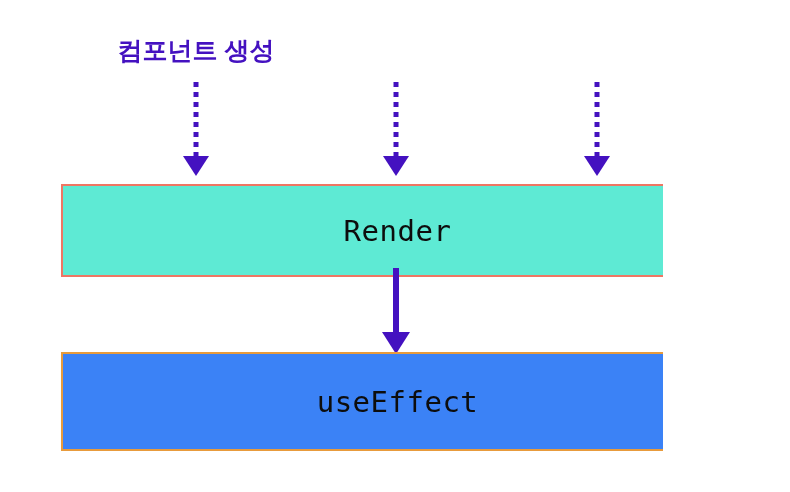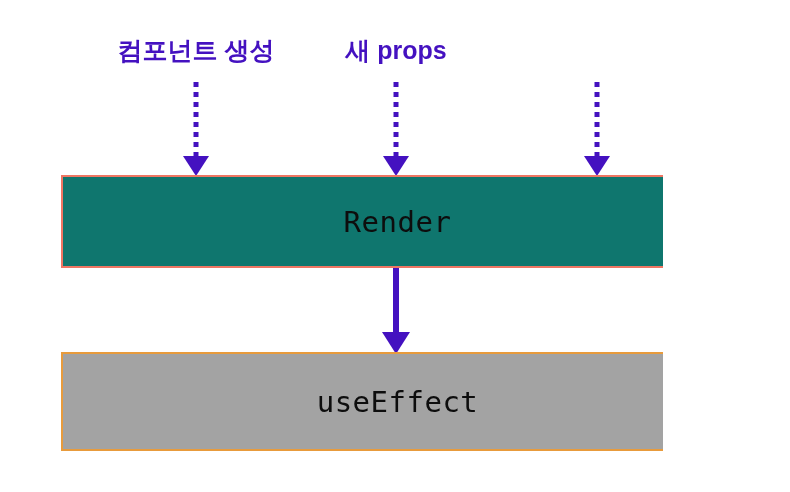--- a/index.html
+++ b/index.html
@@ -79,32 +79,32 @@
     font-family: "DejaVu Sans Mono", "Liberation Mono", monospace;
     font-size: 29px;
     line-height: 34px;
     color: #0d0d0d;
     letter-spacing: 0.5px;
     white-space: nowrap;
   }
 
   #render-box {
     left: 61px;
-    top: 175px;
+    top: 184px;
     width: 673px;
     height: 93px;
-    background: #0f766e;
+    background: #5eead4;
     border-color: #ef7663;
   }
   #useeffect-box {
     left: 61px;
     top: 352px;
     width: 673px;
     height: 99px;
-    background: #a3a3a3;
+    background: #3b82f6;
     border-color: #e89b3c;
   }
 
   
   #flow-arrow {
     position: absolute;
     top: 268px;
     width: 28px;
     height: 86px;
     transform: translateX(-50%);
@@ -129,21 +129,20 @@
     border-right: 14px solid transparent;
     border-top: 22px solid #4411c0;
   }
 </style>
 </head>
 <body>
 
 <div id="canvas">
 
   <div class="trigger-label" style="left:196px;">컴포넌트 생성</div>
-  <div class="trigger-label" style="left:396px;">새 props</div>
 
   <div class="dotted-arrow" style="left:196px;">
     <div class="stem"></div>
     <div class="head"></div>
   </div>
   <div class="dotted-arrow" style="left:396px;">
     <div class="stem"></div>
     <div class="head"></div>
   </div>
   <div class="dotted-arrow" style="left:597px;">

